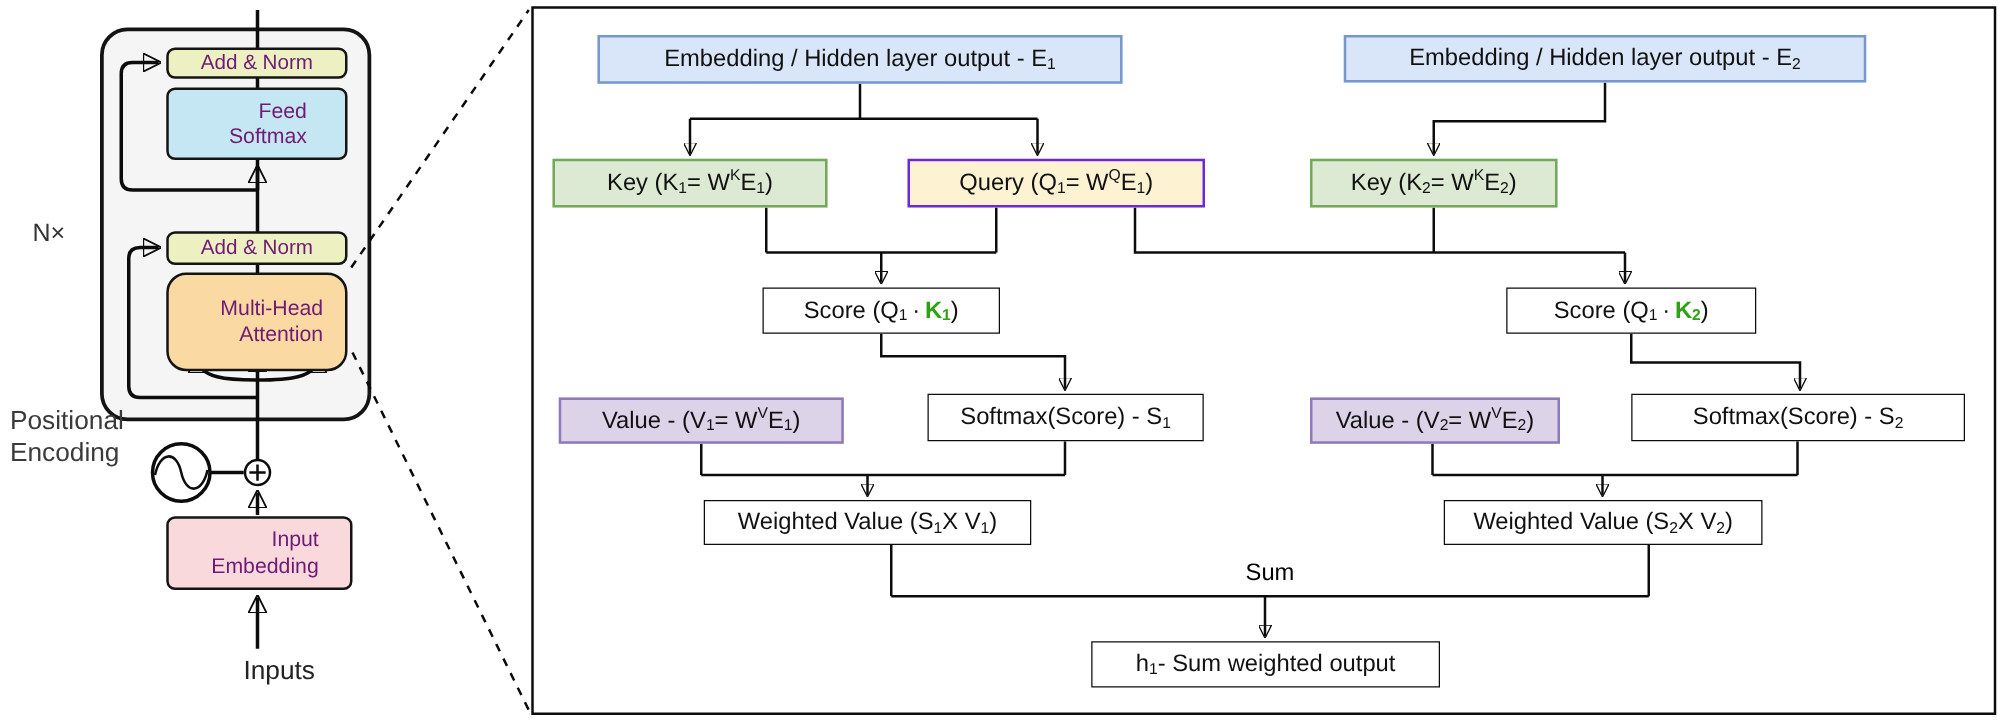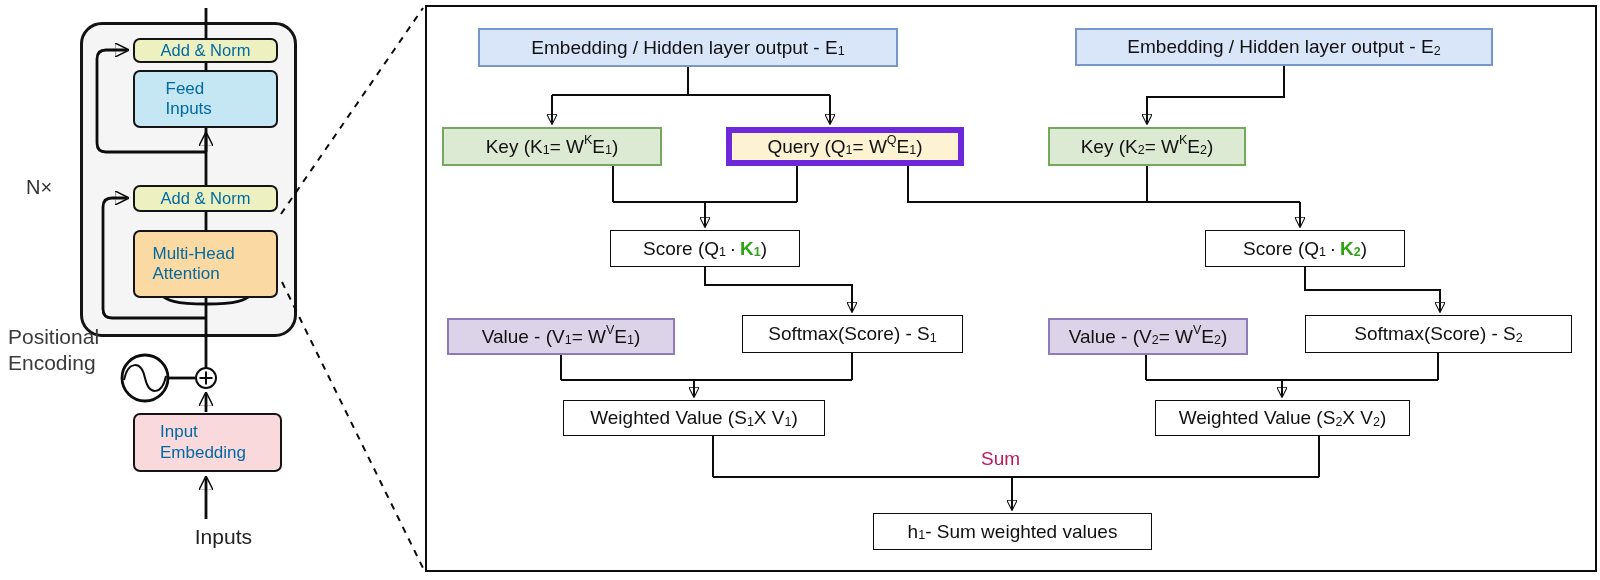--- a/index.html
+++ b/index.html
@@ -20,43 +20,43 @@
   
   .node{position:absolute;display:flex;align-items:center;justify-content:center;
       box-sizing:border-box;border:1.8px solid #0c0c0c;background:#fff;
       font-size:19px;white-space:nowrap;color:#111;}
   .sub{font-size:0.66em;position:relative;top:0.28em;}
   .sup{font-size:0.66em;position:relative;top:-0.5em;}
   .g{color:#2ba313;font-weight:bold;}
   .n-e1{left:478px;top:28px;width:420px;height:39px;background:#d9e5f8;border:2px solid #7597cc;}
   .n-e2{left:1075px;top:28px;width:418px;height:38px;background:#d9e5f8;border:2px solid #7597cc;}
   .n-key1{left:442px;top:127px;width:220px;height:39px;background:#ddead3;border:2px solid #74a85c;}
-  .n-query1{left:726px;top:127px;width:238px;height:39px;background:#fdf3d2;border:6px solid #6d28d9;}
+  .n-query1{left:726px;top:127px;width:238px;height:39px;background:#fdf3d2;border:2px solid #6d28d9;}
   .n-key2{left:1048px;top:127px;width:198px;height:39px;background:#ddead3;border:2px solid #74a85c;}
   .n-score1{left:610px;top:230px;width:190px;height:37px;}
   .n-score2{left:1205px;top:230px;width:200px;height:37px;}
   .n-value1{left:447px;top:318px;width:228px;height:37px;background:#ddd3e9;border:2px solid #8f7ab8;}
   .n-softmax1{left:742px;top:315px;width:221px;height:38px;}
   .n-value2{left:1048px;top:318px;width:200px;height:37px;background:#ddd3e9;border:2px solid #8f7ab8;}
   .n-softmax2{left:1305px;top:315px;width:267px;height:38px;}
   .n-wv1{left:563px;top:400px;width:262px;height:36px;}
   .n-wv2{left:1155px;top:400px;width:255px;height:36px;}
   .n-h1{left:873px;top:513px;width:279px;height:37px;}
-  .sum-label{position:absolute;left:981px;top:448px;width:70px;text-align:left;
-      font-size:19px;color:#be185d;}
+  .sum-label{position:absolute;left:981px;top:448px;width:70px;text-align:center;
+      font-size:19px;color:#000000;}
   
   .lbox{position:absolute;display:flex;align-items:center;justify-content:center;
       box-sizing:border-box;border:2.5px solid #141414;border-radius:7px;
-      font-size:17px;line-height:1.18;color:#0369a1;text-align:left;}
+      font-size:17px;line-height:1.18;color:#701a75;text-align:right;}
   .lbox span{display:inline-block;}
   .l-addnorm1{left:133px;top:38px;width:145px;height:25px;background:#edf1c2;font-size:16.5px;}
   .l-ff{left:133px;top:70px;width:145px;height:58px;background:#c5e6f3;}
   .l-ff span{max-width:80px;}
   .l-addnorm2{left:133px;top:185px;width:145px;height:27px;background:#edf1c2;font-size:16.5px;}
-  .l-mha{left:133px;top:230px;width:145px;height:68px;background:#fbd9a3;}
+  .l-mha{left:133px;top:218px;width:145px;height:79px;background:#fbd9a3;border-radius:16px;}
   .l-mha span{max-width:106px;}
   .l-ie{left:133px;top:413px;width:149px;height:59px;background:#f9d9dc;}
   .l-ie span{max-width:95px;}
   .nx-label{position:absolute;left:26px;top:176px;font-size:20px;color:#333;}
   .pe-label{position:absolute;left:8px;top:324px;width:112px;font-size:21px;
       color:#3a3a3a;line-height:1.25;}
   .inputs-label{position:absolute;left:160px;top:525px;width:92px;text-align:right;
       font-size:21px;color:#222;}
 </style>
 </head>
@@ -110,21 +110,21 @@
       <path class="w2" d="M1282,380 V396" marker-end="url(#arr)"></path>
       <path class="w2" d="M713,436 V477 M1319,436 V477 M713,477 H1319"></path>
       <path class="w2" d="M1012,477 V509" marker-end="url(#arr)"></path>
     </g>
   </svg>
 
   <div class="lbox l-addnorm1">
       <span>Add &amp; Norm</span>
     </div>
   <div class="lbox l-ff">
-      <span>Feed Inputs</span>
+      <span>Feed Softmax</span>
     </div>
   <div class="lbox l-addnorm2">
       <span>Add &amp; Norm</span>
     </div>
   <div class="lbox l-mha">
       <span>Multi-Head Attention</span>
     </div>
   <div class="lbox l-ie">
       <span>Input Embedding</span>
     </div>
@@ -219,17 +219,17 @@
   <div class="node n-wv2">
       <span>Weighted Value (S</span>
       <span class="sub">2</span>
       <span> X V</span>
       <span class="sub">2</span>
       <span>)</span>
     </div>
   <div class="node n-h1">
       <span>h</span>
       <span class="sub">1</span>
-      <span> - Sum weighted values</span>
+      <span> - Sum weighted output</span>
     </div>
   <div class="sum-label">Sum</div>
 
 </div>
 
 </body></html>

